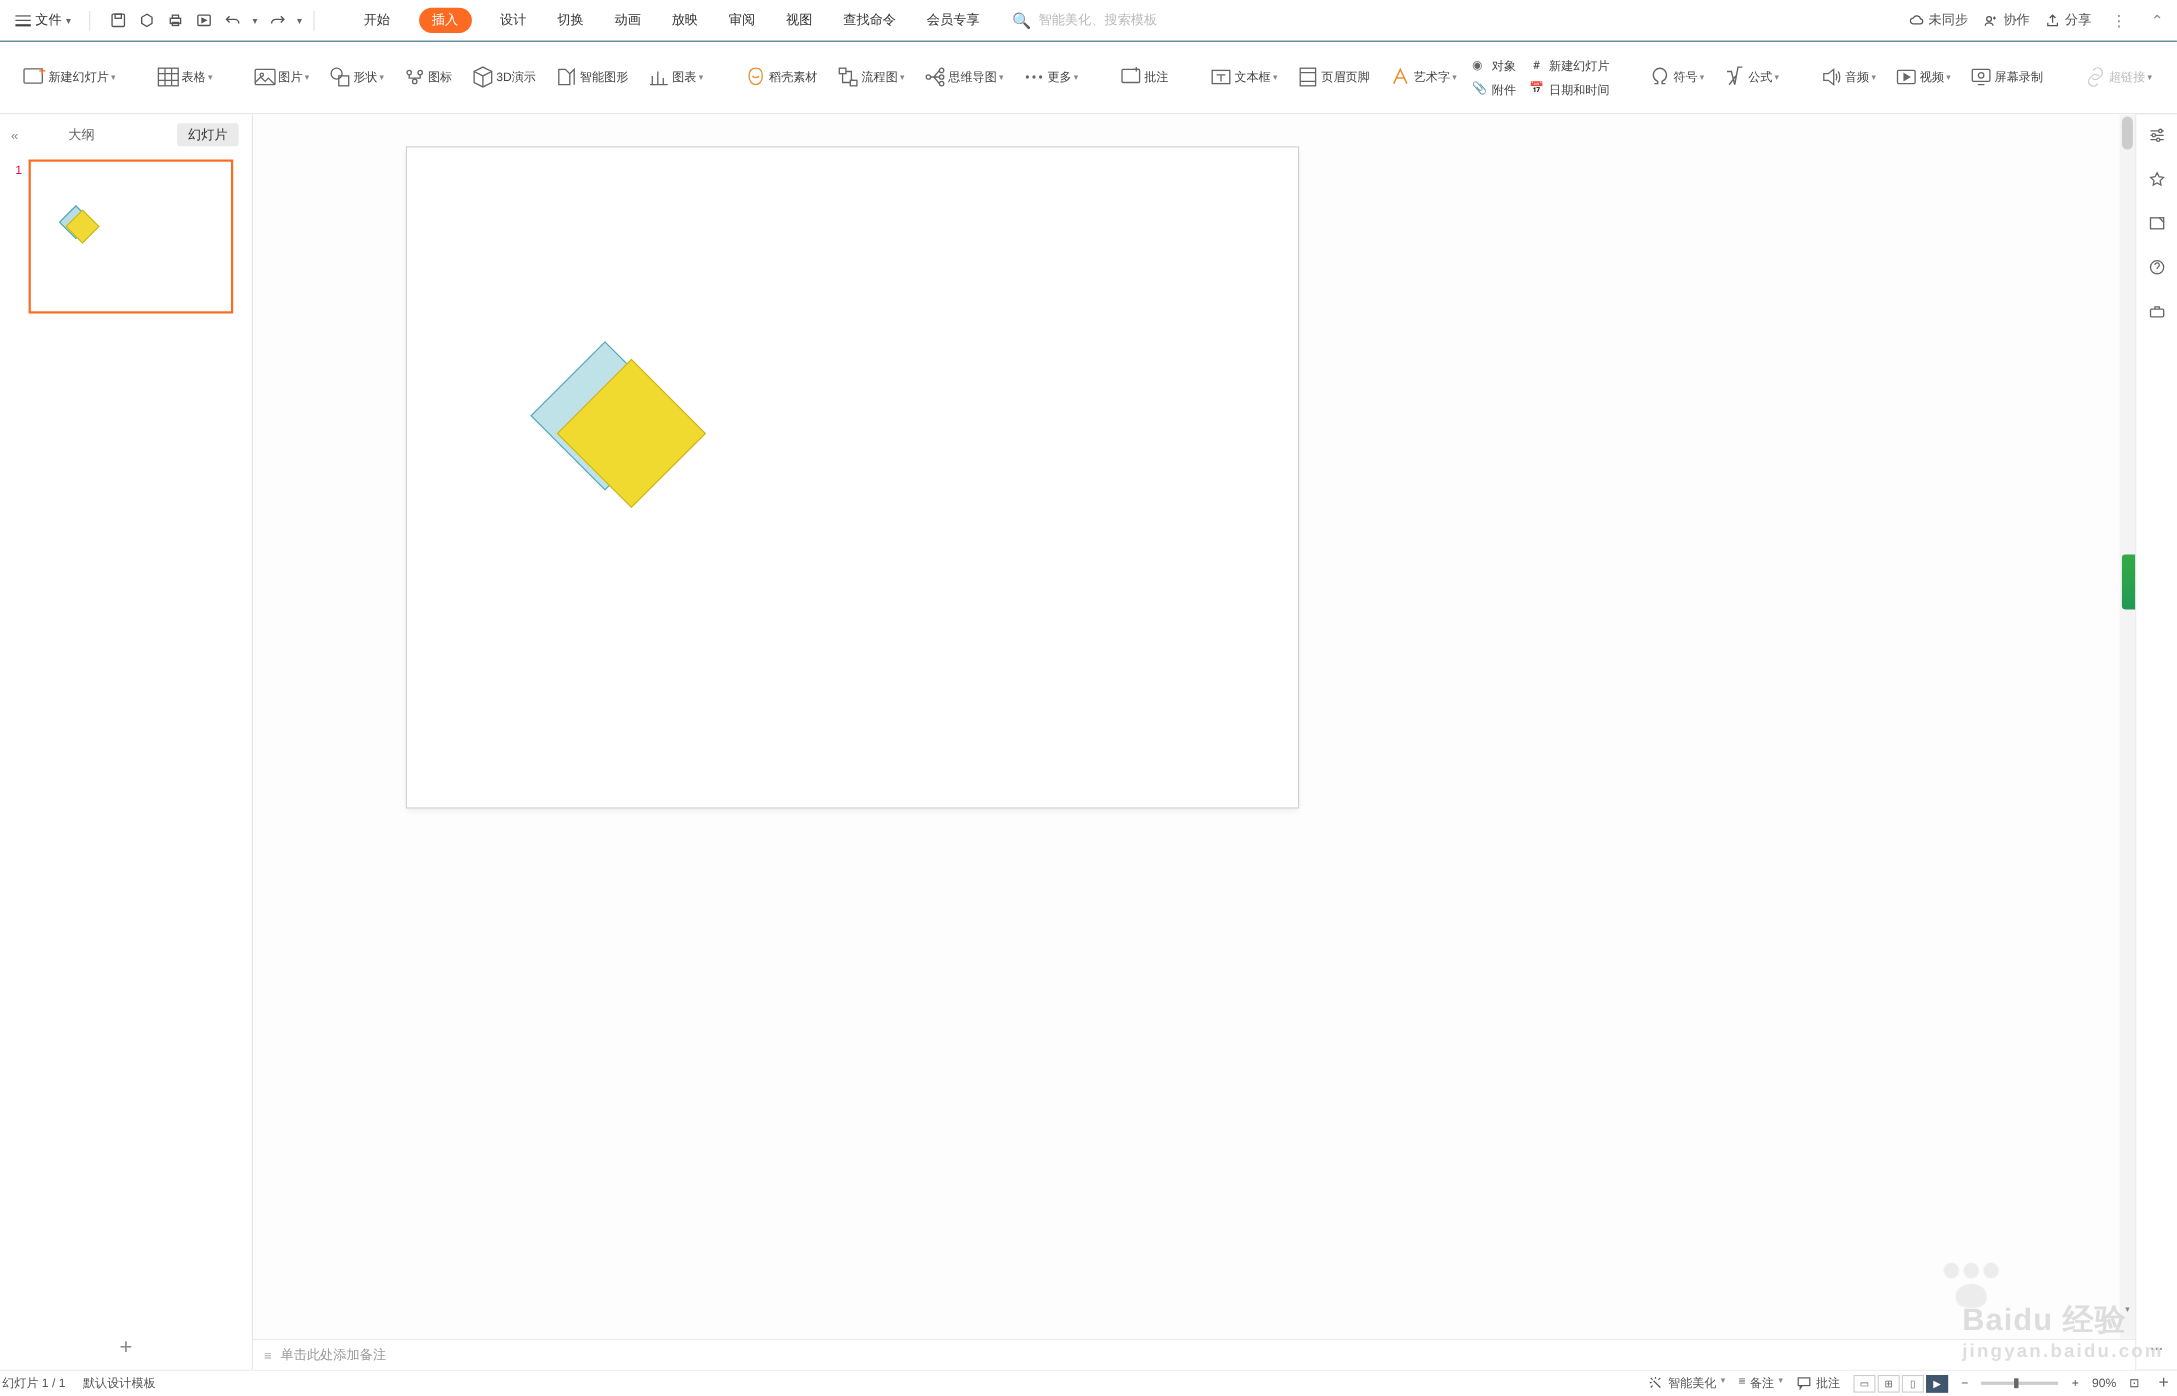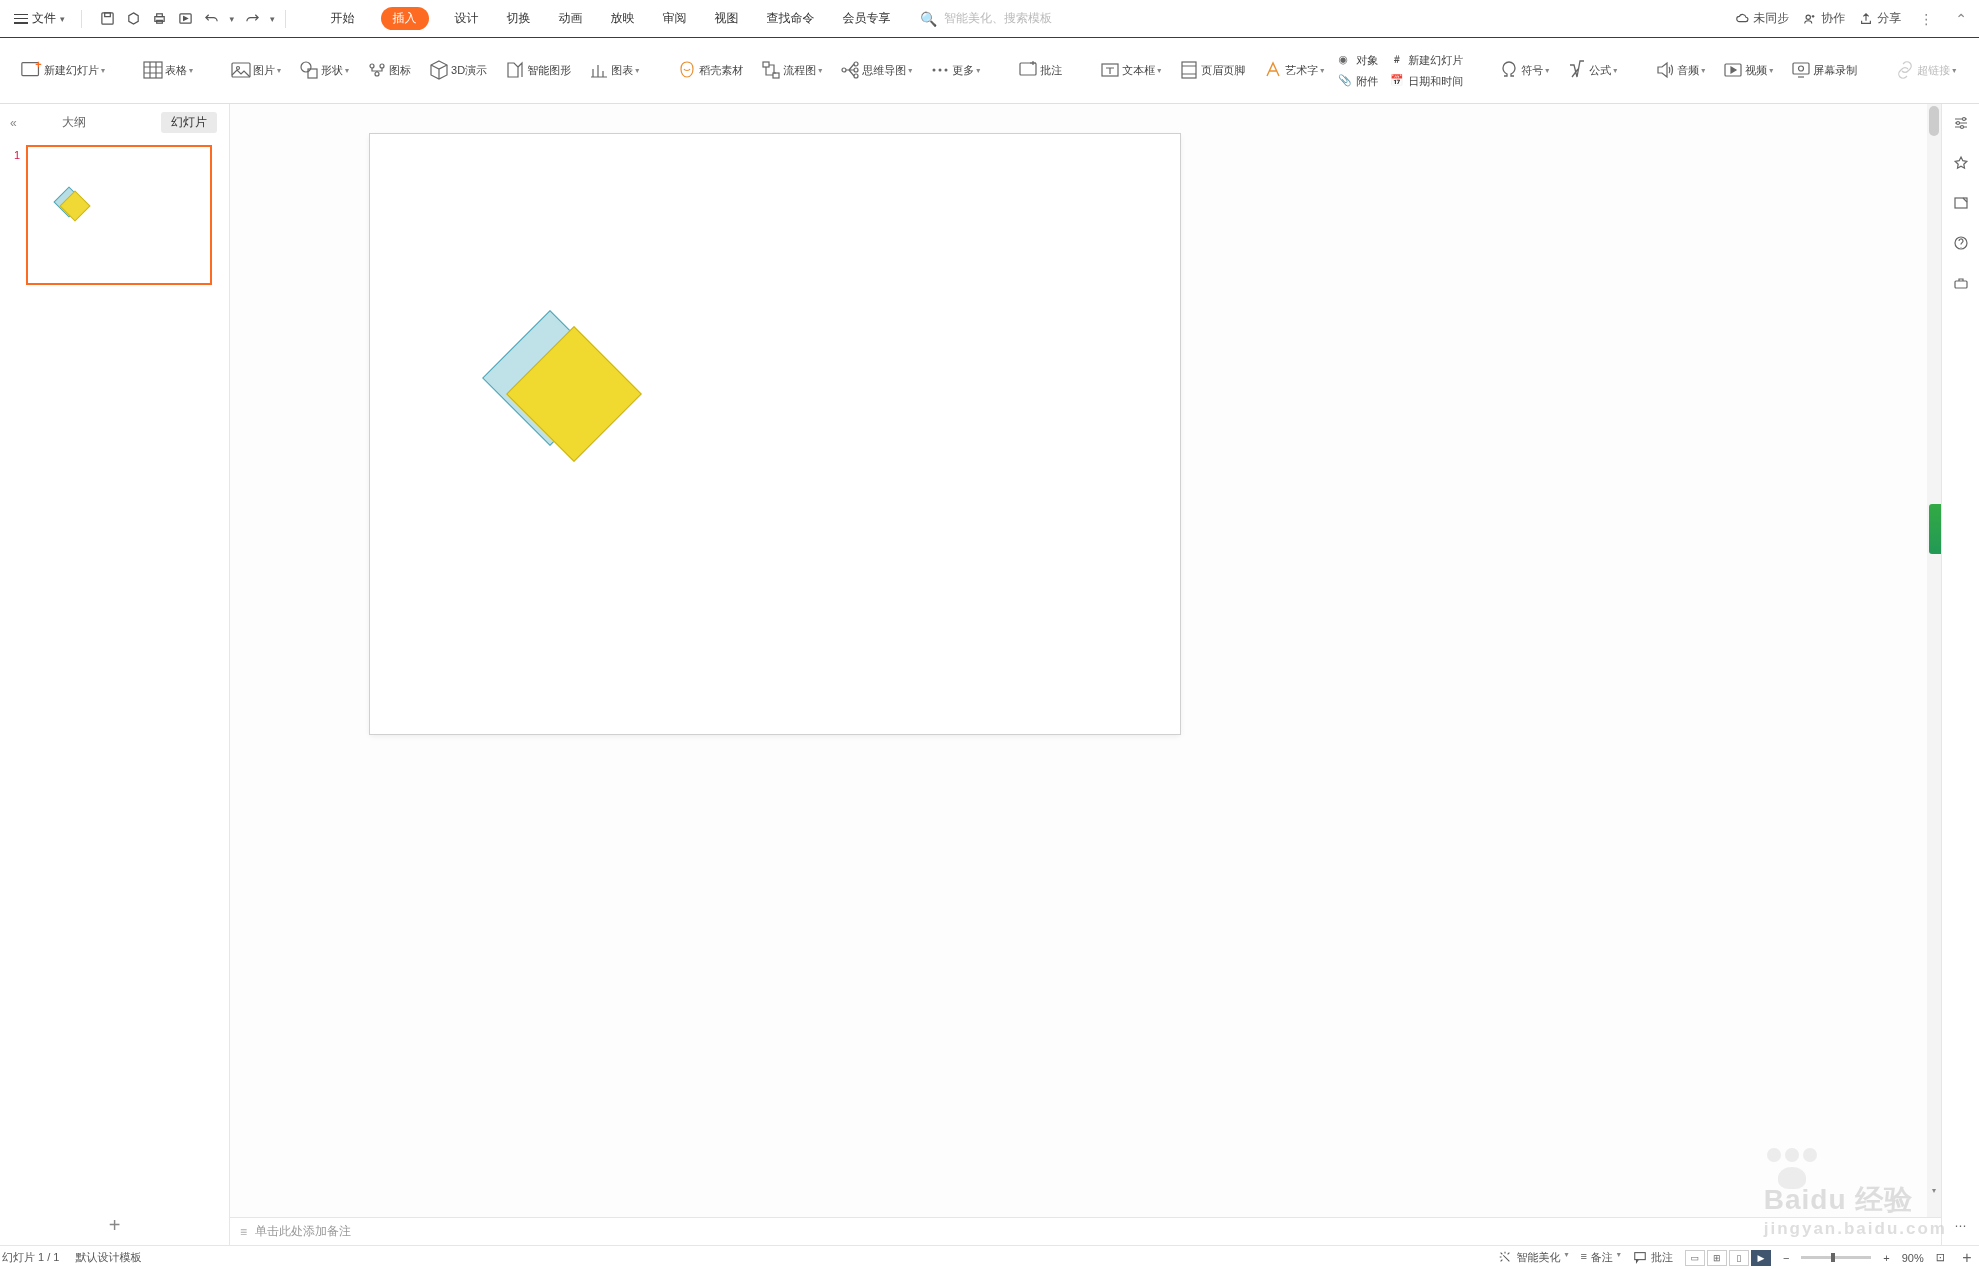--- a/index.html
+++ b/index.html
@@ -78,21 +78,21 @@
   .statusbar .sb-right { margin-left: auto; display: flex; align-items: center; gap: 12px; }
   .sb-btn { display: flex; gap: 4px; cursor: pointer; }
   .view-btns { display: flex; gap: 2px; }
   .view-btn { width: 20px; height: 16px; border: 1px solid #ccc; display: flex; align-items: center; justify-content: center; cursor: pointer; font-size: 9px; color: #666; }
   .view-btn.active { background: #40566e; color: #fff; border-color: #40566e; }
   .zoom-slider { width: 70px; height: 3px; background: #ccc; position: relative; }
   .zoom-slider .zthumb { position: absolute; left: 42%; top: -3px; width: 4px; height: 9px; background: #666; }
   .plus-btn { width: 20px; height: 20px; display: flex; align-items: center; justify-content: center; font-size: 16px; color: #666; cursor: pointer; }
 
   
-  .watermark { position: fixed; right: 32px; bottom: 30px; color: rgba(200,200,200,0.6); font-size: 28px; font-weight: bold; pointer-events: none; font-family: Arial; letter-spacing: 1px; }
+  .watermark { position: fixed; right: 12px; bottom: 30px; color: rgba(200,200,200,0.6); font-size: 28px; font-weight: bold; pointer-events: none; font-family: Arial; letter-spacing: 1px; }
   .watermark .sub { font-size: 17px; display: block; letter-spacing: 2px; }
   .paw { position: fixed; right: 160px; bottom: 80px; pointer-events: none; }
   .paw span { display: inline-block; width: 14px; height: 14px; background: rgba(220,220,220,0.5); border-radius: 50%; margin: 0 2px; }
   .paw .big { width: 28px; height: 22px; display: block; margin: 2px auto 0; border-radius: 50% 50% 40% 40%; }
 
   svg { display: block; }
 </style>
 </head>
 <body>
 

